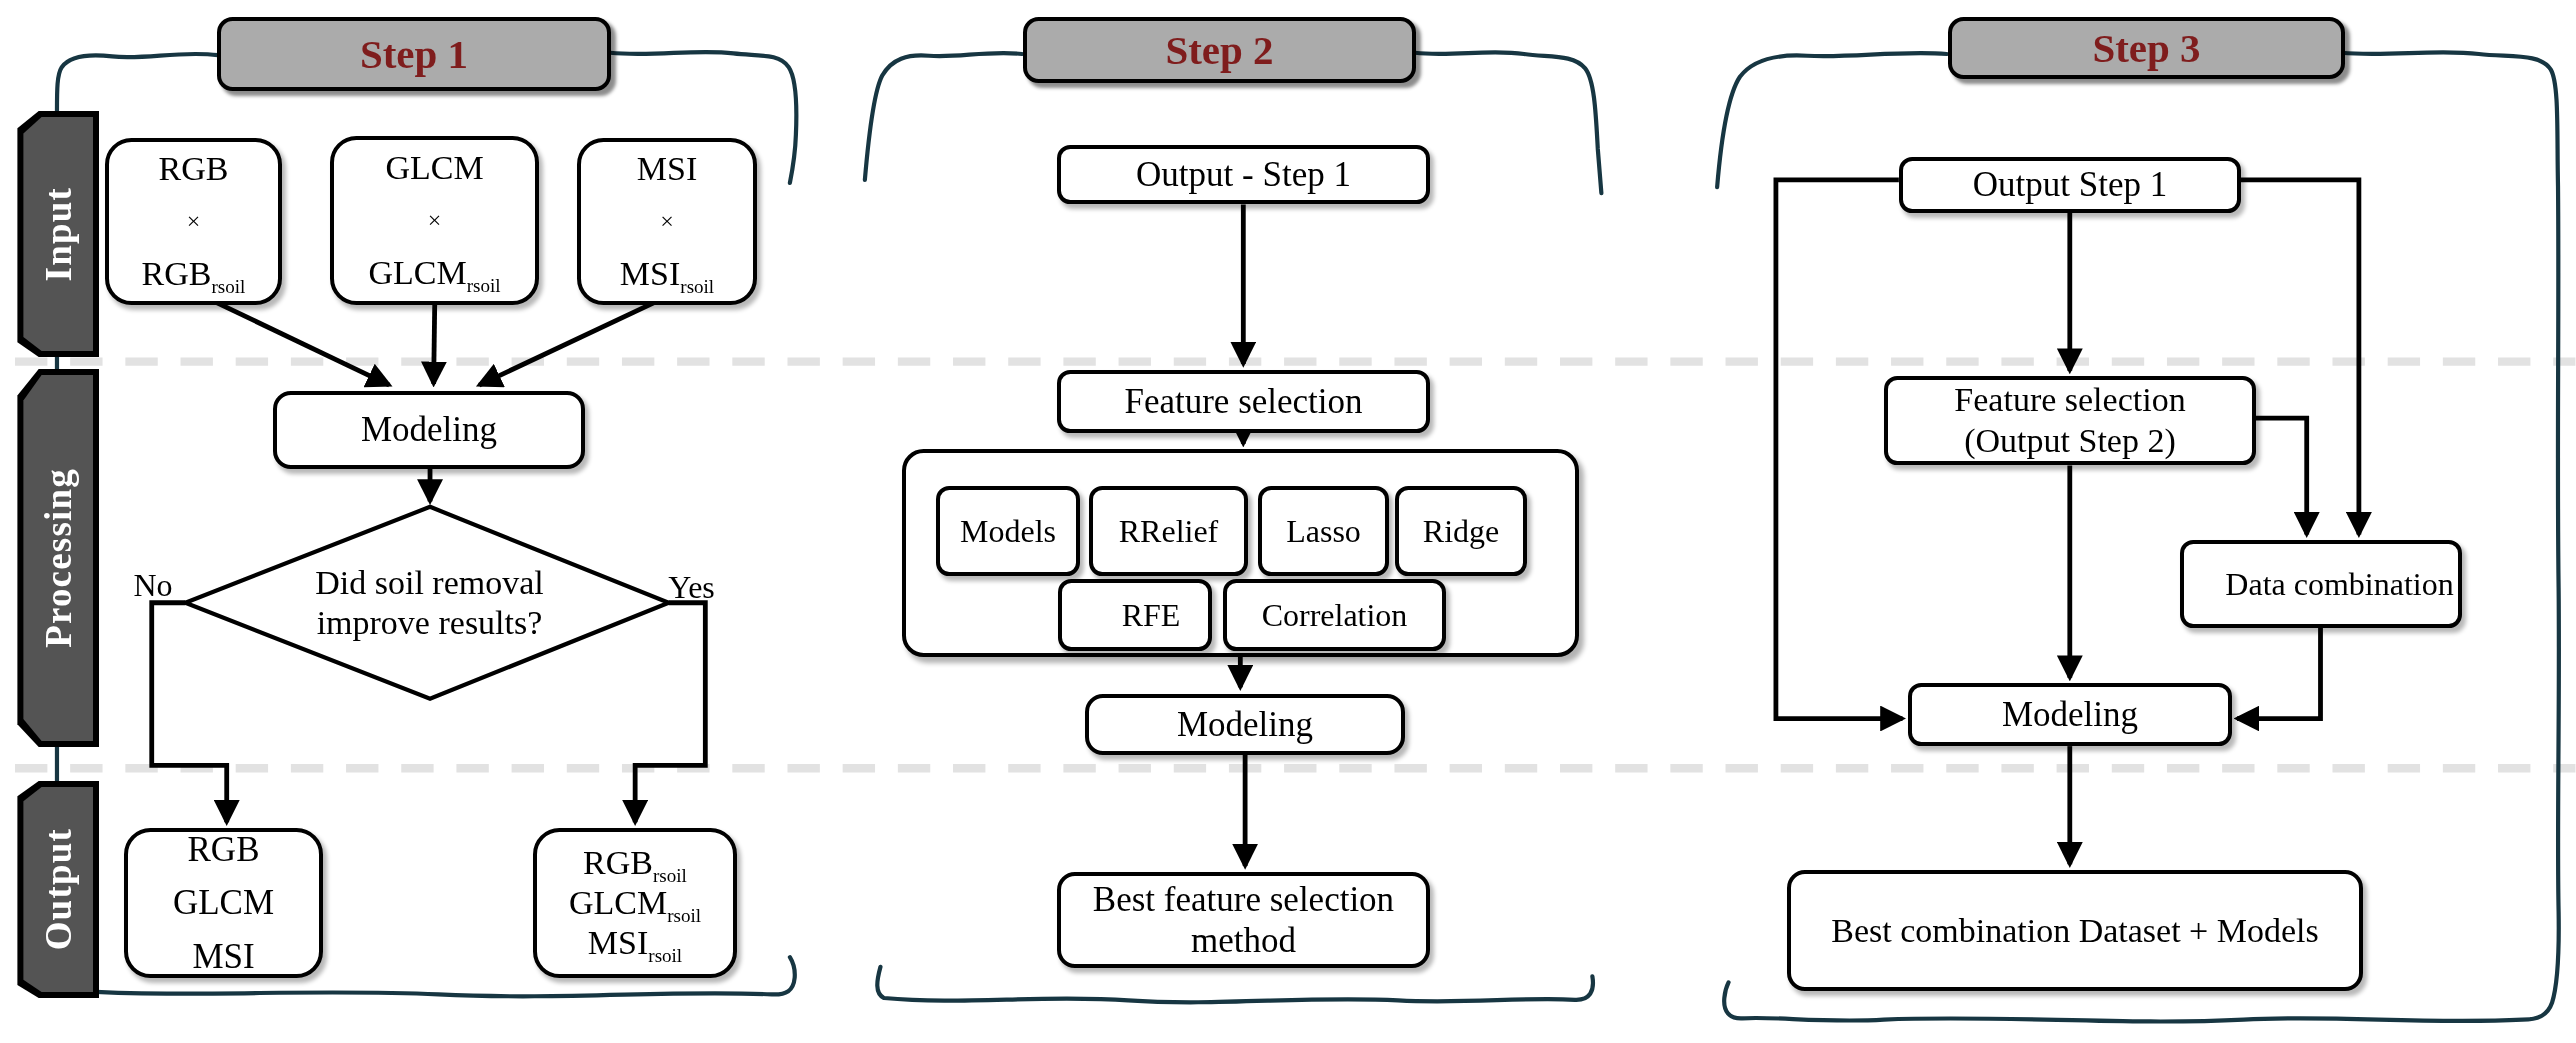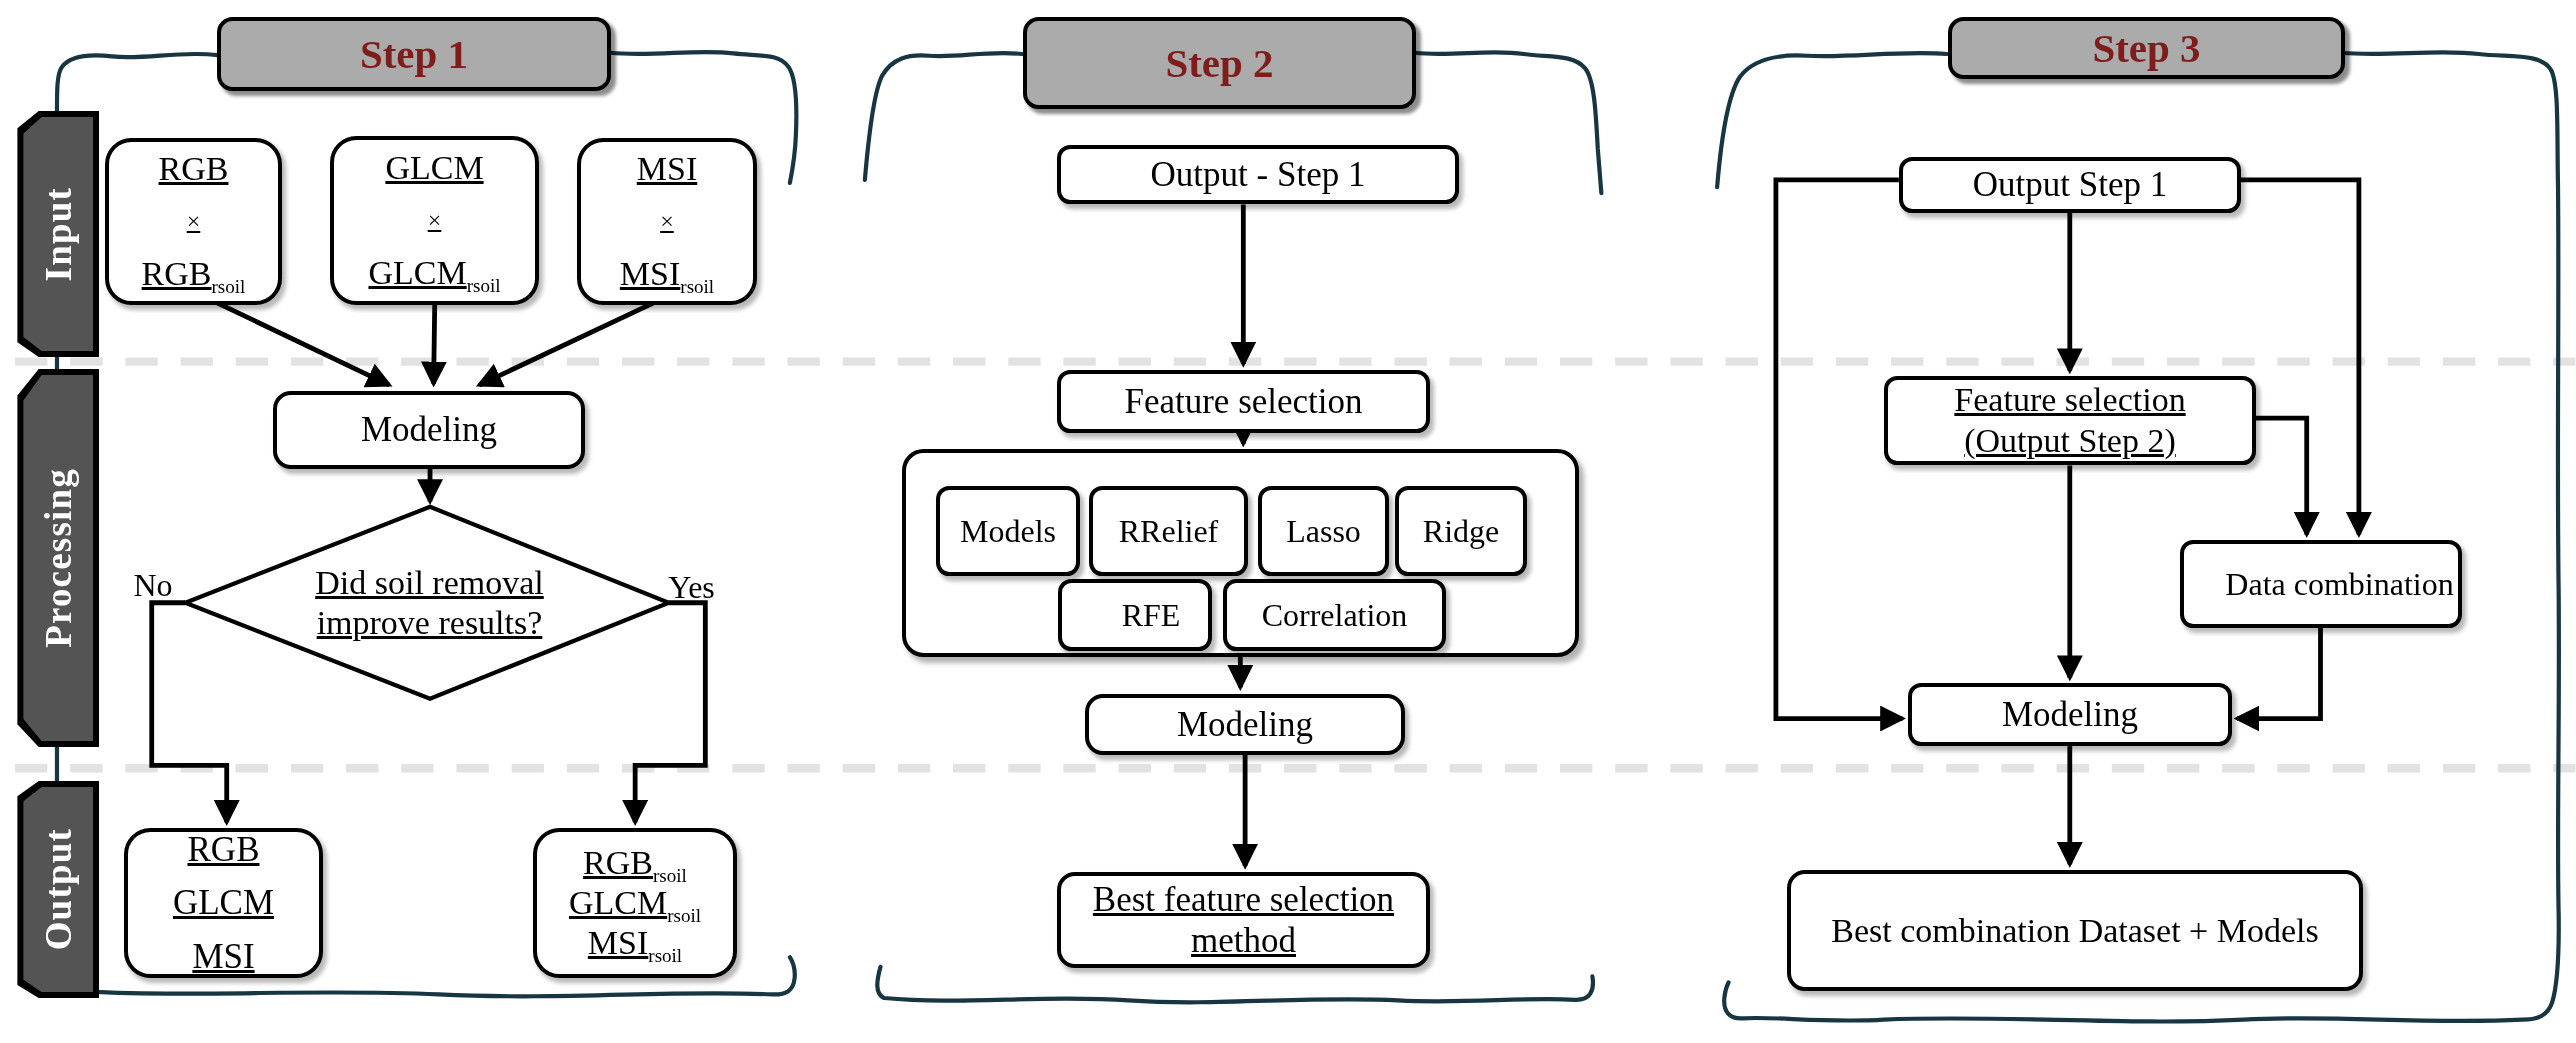--- a/index.html
+++ b/index.html
@@ -14,21 +14,21 @@
   .container2{z-index:2;box-shadow:4.2px 5.4px 4.8px rgba(0,0,0,.30);}
   .hdr{position:absolute;box-sizing:border-box;background:#ababab;border:4.8px solid #000;border-radius:15.6px;
        display:flex;align-items:center;justify-content:center;font-weight:bold;font-size:41px;color:#7f1d1d;
        z-index:4;box-shadow:4.2px 4.8px 3.6px rgba(0,0,0,.45);}
   .banner{position:absolute;background:#000;z-index:4;}
   .banner .inner{position:absolute;left:6px;top:6px;right:6px;bottom:6px;background:#545454;
        display:flex;align-items:center;justify-content:center;}
   .banner,.banner .inner{clip-path:polygon(26% 0%,100% 0%,100% 100%,26% 100%,0% 94%,0% 7%);}
   .banner .vtxt{writing-mode:vertical-rl;transform:rotate(180deg);color:#ffffff;font-weight:bold;
        font-size:37px;letter-spacing:1.2px;}
-  .ln{display:block;line-height:1.18;text-decoration:underline;}
+  .ln{display:block;line-height:1.18;}
   .op{font-size:24px;line-height:1.4;}
   sub{font-size:.56em;line-height:0;}
   .lbl{position:absolute;z-index:3;font-size:32px;color:#000;text-align:center;}
   .dmtxt{position:absolute;z-index:3;display:flex;flex-direction:column;align-items:center;
        justify-content:center;font-size:34px;line-height:1.16;text-align:center;}
   .gap20{gap:12px;} .gap26{gap:15.6px;}
 </style>
 </head>
 <body>
 
@@ -77,21 +77,21 @@
       <polyline points="3868,1046 3868,1198 3729,1198" marker-end="url(#ah)"></polyline>
       <line x1="3450" y1="1244" x2="3450" y2="1441" marker-end="url(#ah)"></line>
     </g>
 
     <polygon points="716,845 1114,1005 716,1165 308,1005" fill="#ffffff" stroke="#000" stroke-width="7"></polygon>
   </svg>
 
   <div class="hdr" style="left:217px;top:17px;width:394px;height:74px;">
       <span>Step 1</span>
     </div>
-  <div class="hdr" style="left:1023px;top:17px;width:393px;height:92px;">
+  <div class="hdr" style="left:1023px;top:17px;width:393px;height:66px;">
       <span>Step 2</span>
     </div>
   <div class="hdr" style="left:1948px;top:17px;width:397px;height:62px;">
       <span>Step 3</span>
     </div>
 
   <div class="banner" style="left:17.4px;top:111px;width:82px;height:246px;">
     <div class="inner">
       <span class="vtxt">Input</span>
     </div>
@@ -138,21 +138,21 @@
     <span class="ln">RGB</span>
     <span class="ln">GLCM</span>
     <span class="ln">MSI</span>
   </div>
   <div class="box r44 f56" style="left:533px;top:828px;width:204px;height:150px;">
     <span class="ln"><span>RGB</span><sub>rsoil</sub></span>
     <span class="ln"><span>GLCM</span><sub>rsoil</sub></span>
     <span class="ln"><span>MSI</span><sub>rsoil</sub></span>
   </div>
 
-  <div class="box r22 f58" style="left:1057px;top:145px;width:402px;height:59px;">
+  <div class="box r22 f58" style="left:1057px;top:145px;width:373px;height:59px;">
     <span>Output - Step 1</span>
   </div>
 
   <div class="box r22 f58" style="left:1057px;top:370px;width:373px;height:63px;">
     <span>Feature selection</span>
   </div>
 
   <div class="box r36 container2" style="left:902px;top:449px;width:677px;height:208px;"></div>
 
   <div class="box r22 f54" style="left:936px;top:486px;width:144px;height:90px;">

